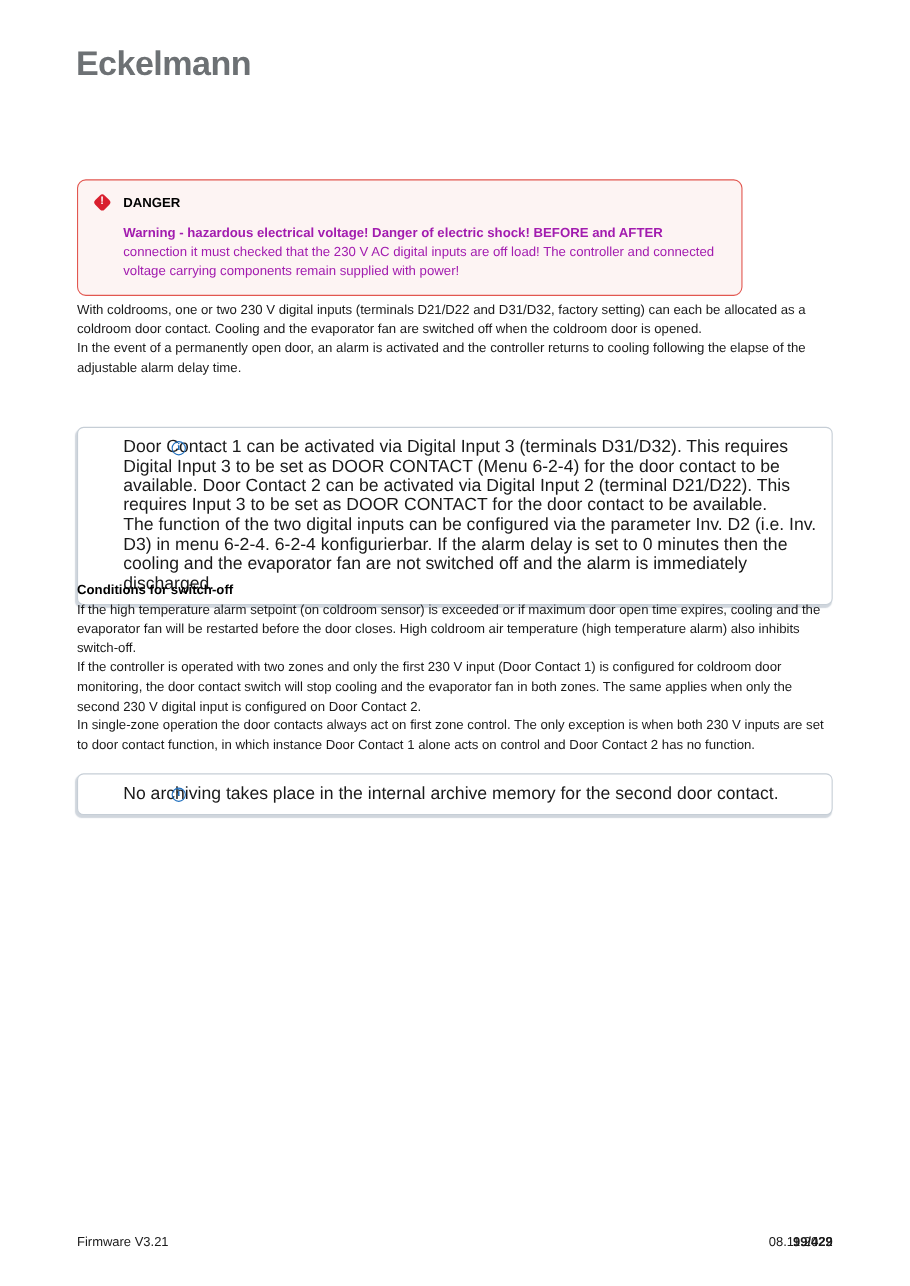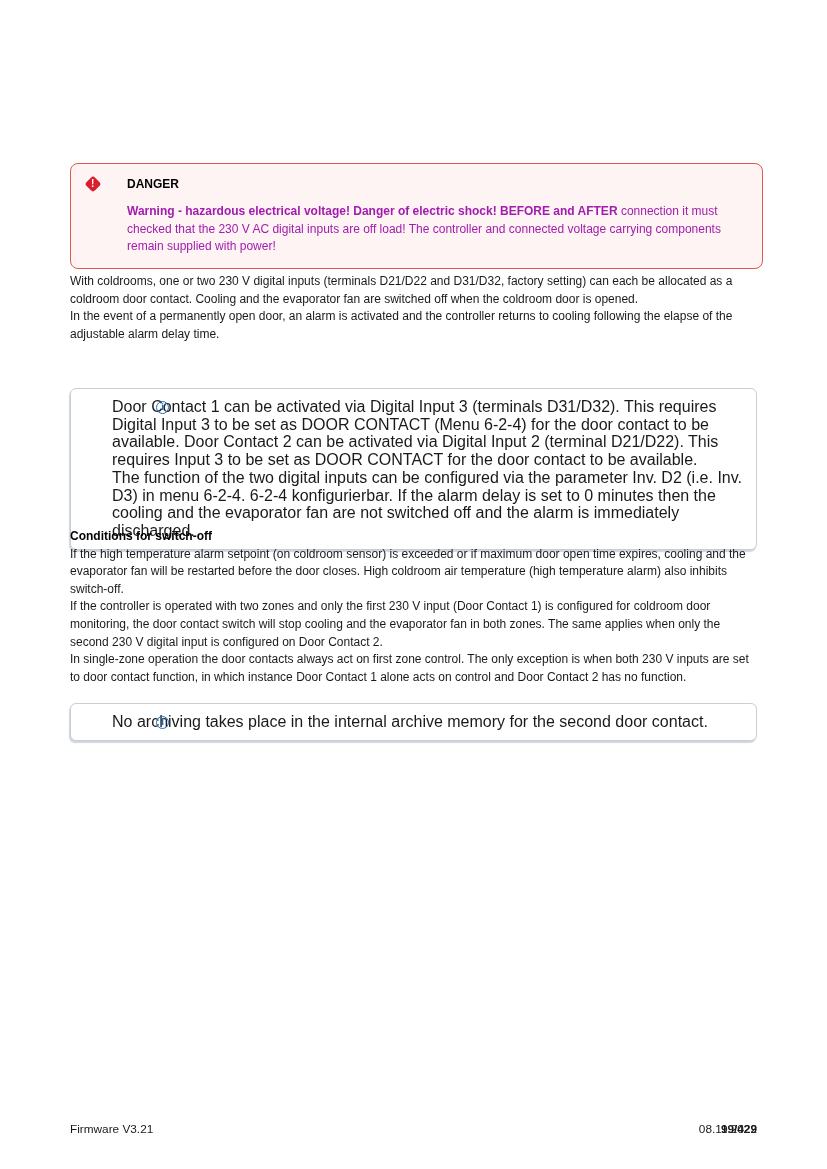--- a/index.html
+++ b/index.html
@@ -15,23 +15,23 @@
   }
 
   .heading {
     position: absolute; left: 70px; top: 131px;
     font-size: 14.5px; font-weight: bold; color: #000;
   }
   .heading .h-num { margin-right: 10px; }
 
   
   .danger-box {
-    position: absolute; left: 70px; top: 163px; width: 693px; min-height: 100px;
+    position: absolute; left: 70px; top: 163px; width: 605px; min-height: 100px;
     background: #fdf4f3; border: 1.5px solid #e25750; border-radius: 8px;
-    padding: 13px 16px 12px 56px;
+    padding: 13px 16px 12px 41px;
   }
   .danger-icon {
     position: absolute; left: 87px; top: 178px;
     width: 12px; height: 12px; background: #d91f2e; border-radius: 3px;
     transform: rotate(45deg); display: flex; align-items: center; justify-content: center;
   }
   .danger-icon .excl {
     transform: rotate(-45deg); color: #fff; font-weight: bold; font-size: 10px; line-height: 1;
   }
   .danger-title { font-size: 12px; font-weight: bold; color: #000; margin-bottom: 12px; }
@@ -71,20 +71,21 @@
   }
   .footer .f-center { position: absolute; left: 1px; right: 0; text-align: right; }
   .footer .f-left { position: relative; z-index: 1; text-align: center; }
   .footer .f-right { position: relative; z-index: 1; font-weight: bold; }
 </style>
 </head>
 <body>
 
 <div class="page">
 
+  <div class="logo">Eckelmann</div>
 
 
   <div class="danger-box">
     <div class="danger-title">DANGER</div>
     <p class="danger-text"><b>Warning - hazardous electrical voltage! Danger of electric shock! BEFORE and AFTER</b> <span>connection it must checked that the 230 V AC digital inputs are off load! The controller and connected voltage carrying components remain supplied with power!</span></p>
   </div>
   <span class="danger-icon">
       <span class="excl">!</span>
     </span>
 

